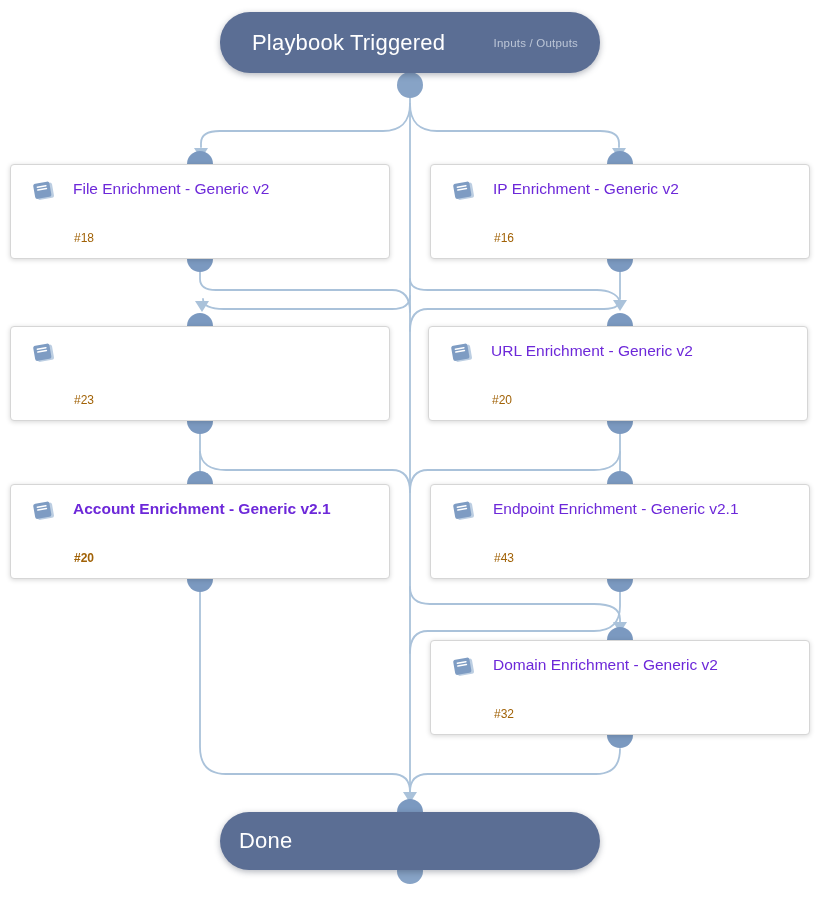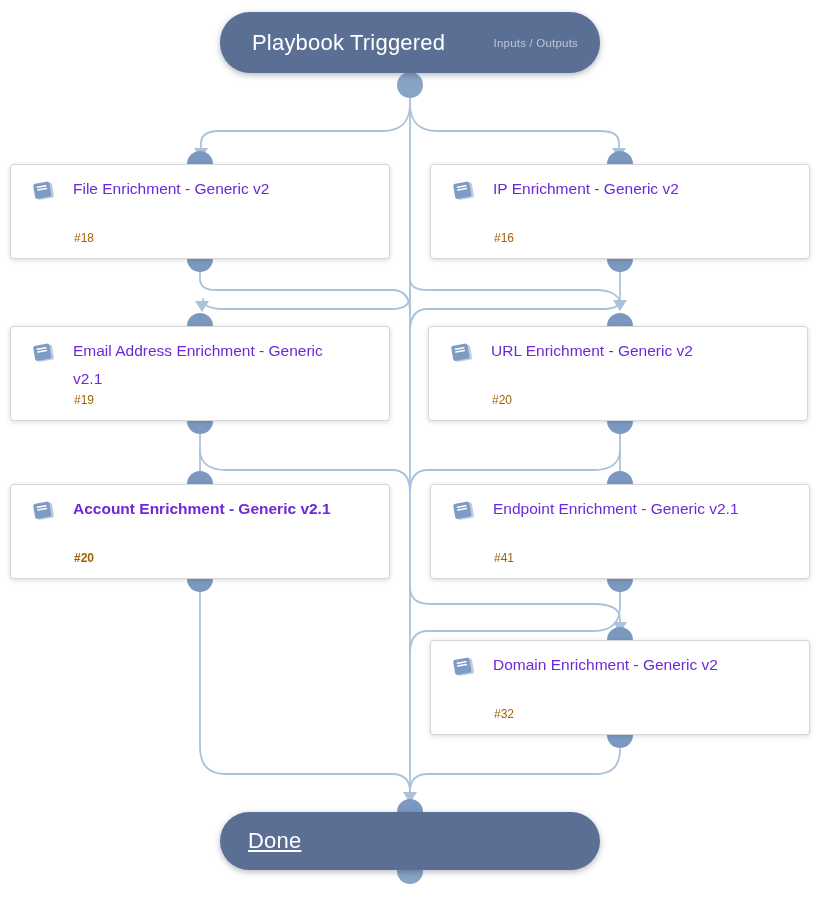--- a/index.html
+++ b/index.html
@@ -14,21 +14,21 @@
     display:flex;align-items:center;
   }
   .pill .pill-label{color:#ffffff;font-size:22px;letter-spacing:.2px;}
   .pill .pill-secondary{
     position:absolute;right:22px;top:50%;transform:translateY(-50%);
     color:#bcc6d7;font-size:11.5px;letter-spacing:.2px;margin-left:17px;
   }
   #trigger-node{left:220px;top:12px;width:380px;height:61px;}
   #trigger-node .pill-label{margin-left:32px;}
   #done-node{left:220px;top:812px;width:380px;height:58px;}
-  #done-node .pill-label{margin-left:28px;text-decoration:underline;}
+  #done-node .pill-label{margin-left:19px;}
   .task-card{
     position:absolute;z-index:3;width:380px;height:95px;background:#ffffff;
     border:1px solid #d6d6d6;border-radius:4px;
     box-shadow:0 1px 5px rgba(0,0,0,0.16);
     box-sizing:border-box;cursor:pointer;
   }
   .task-icon{position:absolute;left:19px;top:13px;width:27px;height:27px;}
   .task-title{
     position:absolute;left:62px;top:10px;max-width:260px;
     color:#6d28d9;font-size:15.5px;line-height:28px;
@@ -143,22 +143,21 @@
   <div class="task-card" id="card-2">
     <span class="task-icon">
       <svg width="27" height="27" viewBox="0 0 28 28">
           <g transform="rotate(-10 14 14)">
             <rect x="7" y="6" width="17" height="16" rx="2.5" fill="#bccee2"></rect>
             <rect x="4.5" y="4.5" width="17" height="16" rx="2.5" fill="#7e9cc3"></rect>
             <path d="M8.5 8.5 h9 M8.5 11.5 h9" stroke="#ffffff" stroke-width="1.6" stroke-linecap="round"></path>
           </g>
         </svg>
     </span>
-    <div class="task-title">Email Address Enrichment - Generic v2.1</div>
-    <div class="task-id">#19</div>
+    <div class="task-id">#23</div>
   </div>
 
   <div class="task-card" id="card-3">
     <span class="task-icon">
       <svg width="27" height="27" viewBox="0 0 28 28">
           <g transform="rotate(-10 14 14)">
             <rect x="7" y="6" width="17" height="16" rx="2.5" fill="#bccee2"></rect>
             <rect x="4.5" y="4.5" width="17" height="16" rx="2.5" fill="#7e9cc3"></rect>
             <path d="M8.5 8.5 h9 M8.5 11.5 h9" stroke="#ffffff" stroke-width="1.6" stroke-linecap="round"></path>
           </g>
@@ -186,21 +185,21 @@
     <span class="task-icon">
       <svg width="27" height="27" viewBox="0 0 28 28">
           <g transform="rotate(-10 14 14)">
             <rect x="7" y="6" width="17" height="16" rx="2.5" fill="#bccee2"></rect>
             <rect x="4.5" y="4.5" width="17" height="16" rx="2.5" fill="#7e9cc3"></rect>
             <path d="M8.5 8.5 h9 M8.5 11.5 h9" stroke="#ffffff" stroke-width="1.6" stroke-linecap="round"></path>
           </g>
         </svg>
     </span>
     <div class="task-title">Endpoint Enrichment - Generic v2.1</div>
-    <div class="task-id">#41</div>
+    <div class="task-id">#43</div>
   </div>
 
   <div class="task-card" id="card-6">
     <span class="task-icon">
       <svg width="27" height="27" viewBox="0 0 28 28">
           <g transform="rotate(-10 14 14)">
             <rect x="7" y="6" width="17" height="16" rx="2.5" fill="#bccee2"></rect>
             <rect x="4.5" y="4.5" width="17" height="16" rx="2.5" fill="#7e9cc3"></rect>
             <path d="M8.5 8.5 h9 M8.5 11.5 h9" stroke="#ffffff" stroke-width="1.6" stroke-linecap="round"></path>
           </g>

